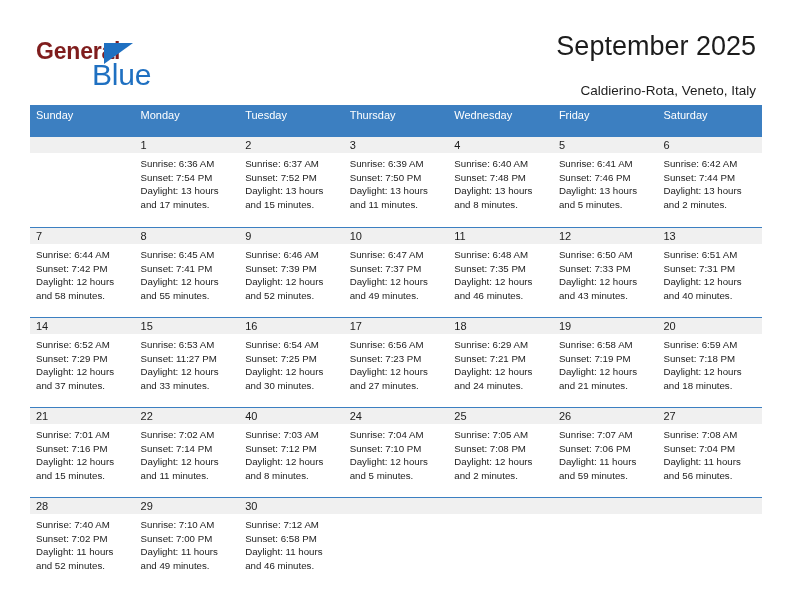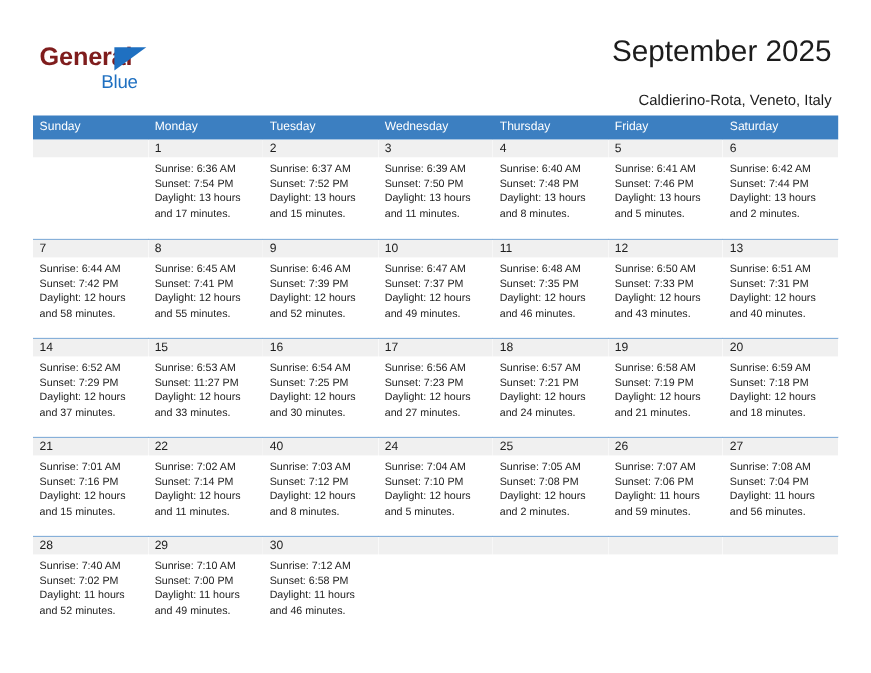--- a/index.html
+++ b/index.html
@@ -40,21 +40,21 @@
   .logo-tri {
     position: absolute;
     left: 68px; top: 5px;
     width: 0; height: 0;
     border-left: 29px solid #1f70c1;
     border-bottom: 21px solid transparent;
   }
   .logo-blue {
     position: absolute;
     left: 56px; top: 24px;
-    font-size: 17px;
+    font-size: 30px;
     color: #1f70c1;
     letter-spacing: -0.2px;
     line-height: 26px;
     text-align: right;
   }
   .title-wrap {
     position: absolute;
     right: 36px; top: 0;
     text-align: right;
   }
@@ -75,21 +75,21 @@
 
   
   .calendar {
     position: absolute;
     left: 30px; top: 105px;
     width: 732px;
   }
   .weekday-row {
     display: flex;
     background: #3c7fc1;
-    height: 22px;
+    height: 32px;
   }
   .weekday {
     flex: 1 1 0;
     color: #ffffff;
     font-size: 11px;
     line-height: 20px;
     padding-left: 6px;
     white-space: nowrap;
     overflow: hidden;
   }
@@ -143,22 +143,22 @@
       <div class="location">Caldierino-Rota, Veneto, Italy</div>
     </div>
 
   </div>
 
   <div class="calendar">
     <div class="weekday-row" id="weekday-row">
         <div class="weekday">Sunday</div>
         <div class="weekday">Monday</div>
         <div class="weekday">Tuesday</div>
+        <div class="weekday">Thursday</div>
         <div class="weekday">Wednesday</div>
-        <div class="weekday">Thursday</div>
         <div class="weekday">Friday</div>
         <div class="weekday">Saturday</div>
       </div>
     <div id="weeks-container">
         <div class="week-row first">
           <div class="day-cell empty">
             <div class="day-num-band"></div>
           </div>
           <div class="day-cell">
             <div class="day-num-band"></div>
@@ -331,21 +331,21 @@
               <div>Sunrise: 6:56 AM</div>
               <div>Sunset: 7:23 PM</div>
               <div>Daylight: 12 hours</div>
               <div>and 27 minutes.</div>
             </div>
           </div>
           <div class="day-cell">
             <div class="day-num-band"></div>
             <div class="day-num">18</div>
             <div class="day-info">
-              <div>Sunrise: 6:57 AM</div>
+              <div>Sunrise: 6:29 AM</div>
               <div>Sunset: 7:21 PM</div>
               <div>Daylight: 12 hours</div>
               <div>and 24 minutes.</div>
             </div>
           </div>
           <div class="day-cell">
             <div class="day-num-band"></div>
             <div class="day-num">19</div>
             <div class="day-info">
               <div>Sunrise: 6:58 AM</div>

